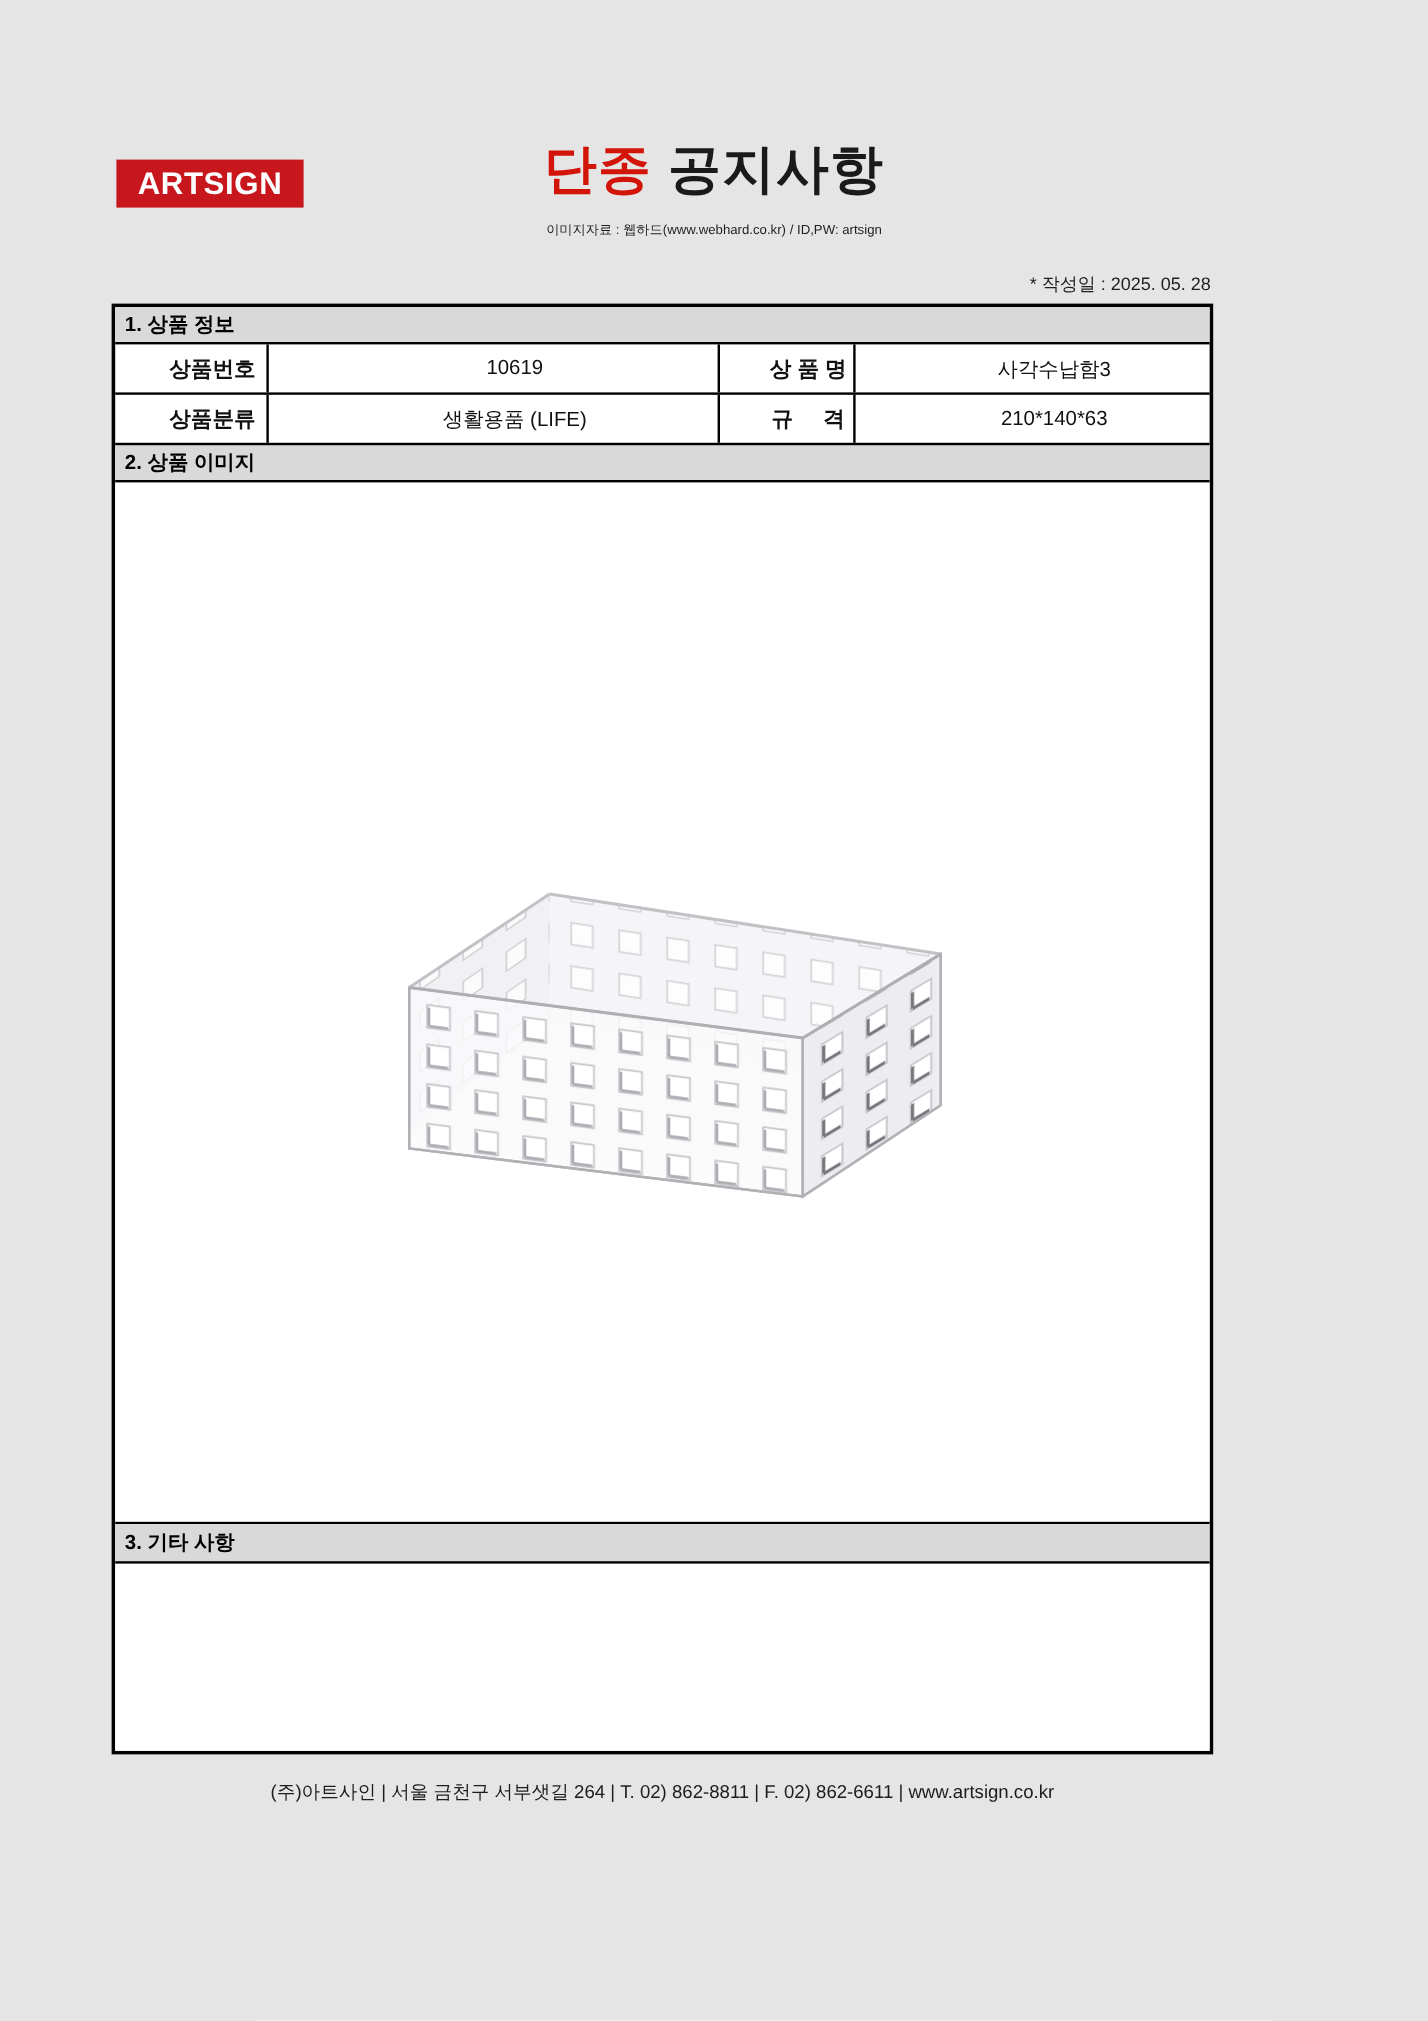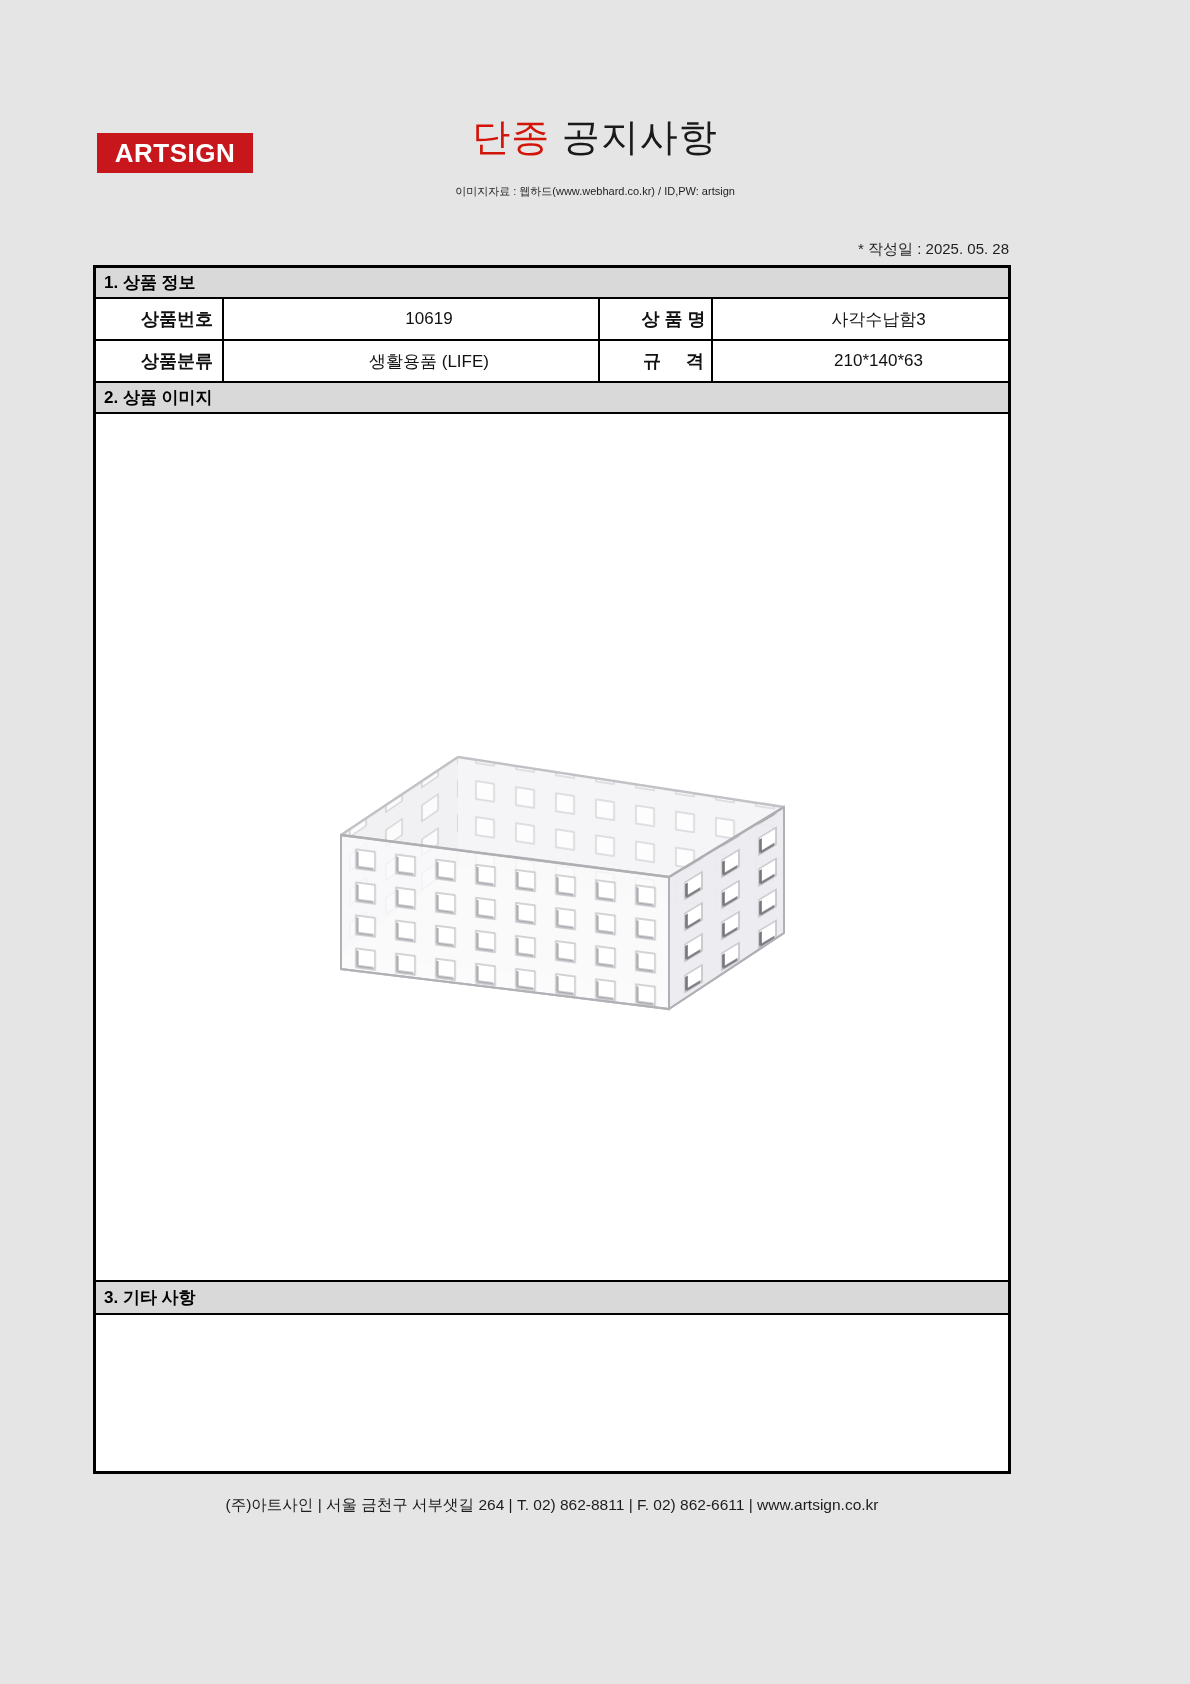--- a/index.html
+++ b/index.html
@@ -22,38 +22,38 @@
     color: #ffffff;
     font-weight: 700;
     font-size: 26px;
     letter-spacing: 0.5px;
   }
   .title {
     position: absolute;
     left: 0; top: 112px;
     width: 100%;
     text-align: center;
-    font-size: 38px;
-    font-weight: 400;
+    font-size: 44px;
+    font-weight: 700;
     color: #1a1a1a;
     letter-spacing: 1px;
   }
   .subtitle {
     position: absolute;
     left: 0; top: 184px;
     width: 100%;
     text-align: center;
     font-size: 11px;
     color: #1f1f1f;
   }
 
   
   .content {
     position: absolute;
-    left: 93px; top: 240px;
+    left: 93px; top: 228px;
     width: 918px;
   }
   .date-line {
     text-align: right;
     font-size: 15px;
     color: #1f1f1f;
     padding-right: 2px;
     margin-bottom: 6px;
   }
 

